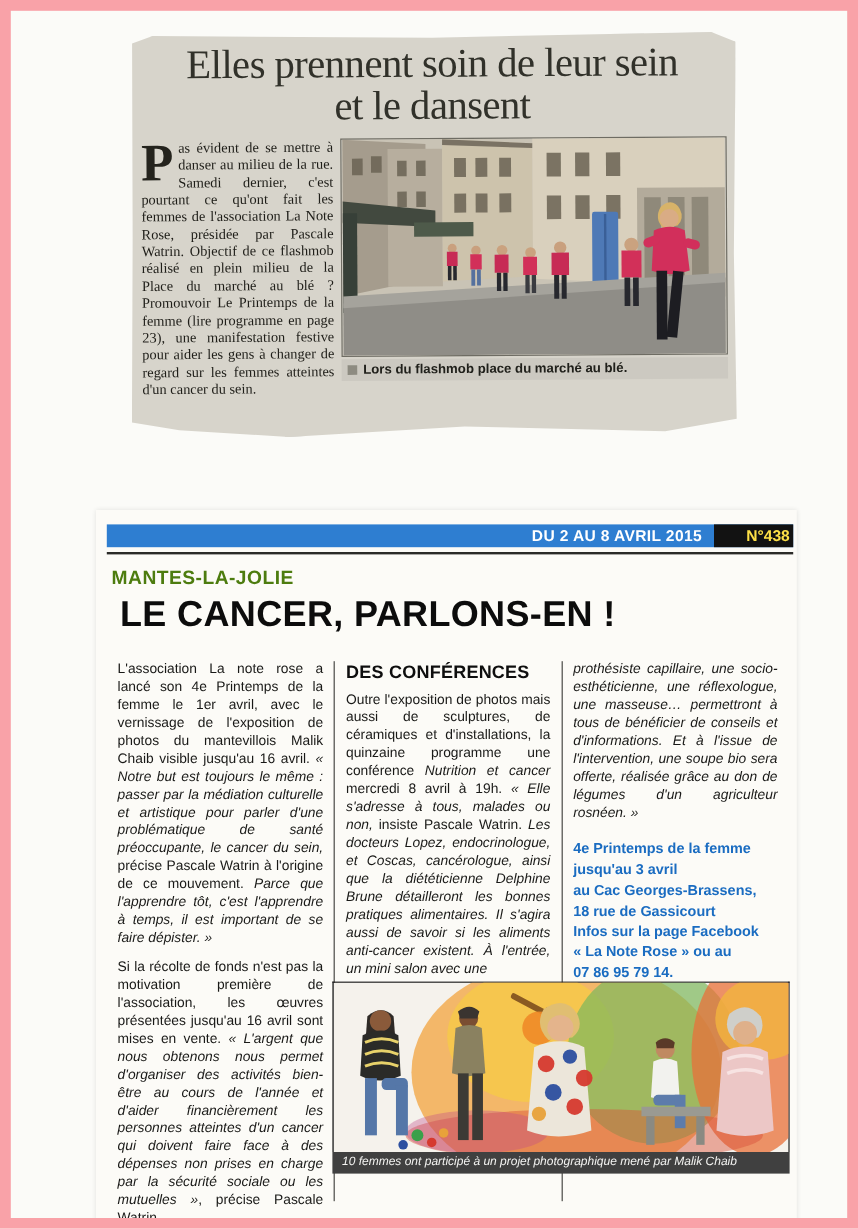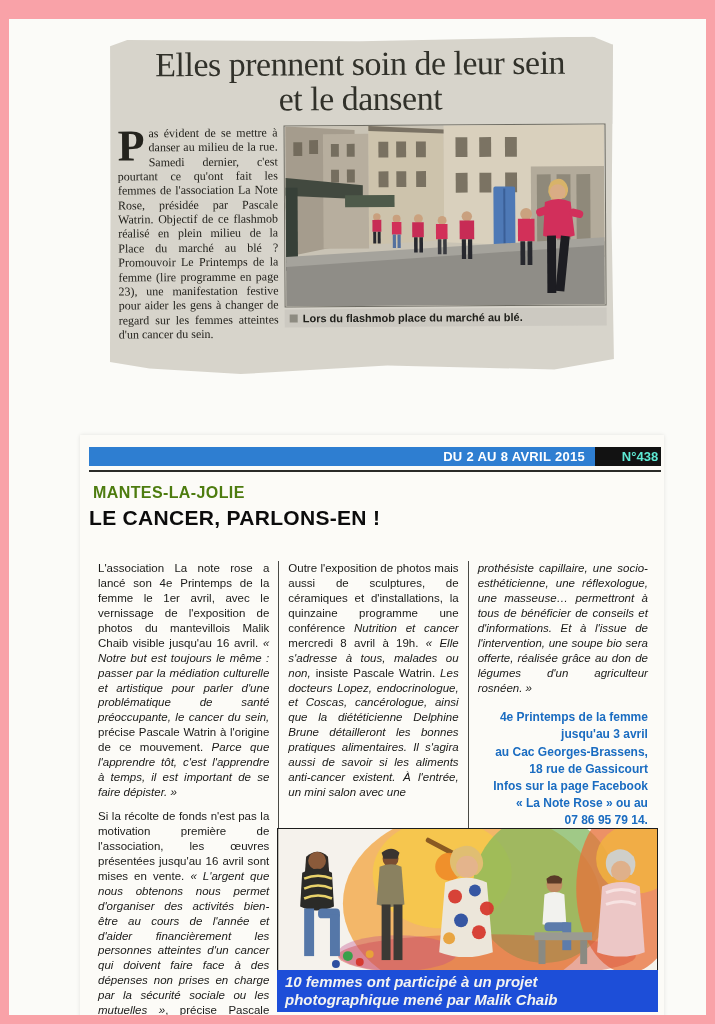--- a/index.html
+++ b/index.html
@@ -1,20 +1,20 @@
 <!DOCTYPE html>
 <html><head>
 <meta charset="utf-8">
 <style>
   * { margin:0; padding:0; box-sizing:border-box; }
   html,body { width:715px; height:1024px; }
   body { font-family:"Liberation Sans", sans-serif; }
 
   .scan-page { position:relative; width:715px; height:1024px; background:#f9a2a8; }
-  .paper { position:absolute; inset:9px; background:#fbfbf8; overflow:hidden;margin-top:10px; }
+  .paper { position:absolute; inset:9px; background:#fbfbf8; overflow:hidden; }
 
   
   .clip-top {
     position:absolute; left:99px; top:19px; width:506px; height:336px;
     background:#d7d4cb; transform:rotate(-0.35deg);
     clip-path:polygon(0.6% 2%, 4% 0.2%, 50% 1%, 96% 0, 100% 2.5%, 99.5% 55%, 99.8% 96%, 88% 99%, 55% 97.5%, 26% 99.8%, 8% 98%, 0.2% 96%, 0.5% 50%);
     box-shadow:0 1px 3px rgba(0,0,0,0.18);
   }
   .clip-top-title {
     padding-top:8px; text-align:center;
@@ -43,42 +43,42 @@
   .clip-bottom {
     position:absolute; left:71px; top:416px; width:584px; height:594px;
     background:#fcfbf7; box-shadow:0 0 4px rgba(0,0,0,0.10);
   }
   .date-bar {
     position:absolute; left:9px; top:12px; width:572px; height:19px;
     background:#2e7ed1; display:flex; align-items:center; justify-content:flex-end;
   }
   .date-text { color:#ffffff; font-weight:bold; font-size:13px; letter-spacing:0.3px; padding-right:10px; }
   .issue-box {
-    background:#121212; color:#5eead4; font-weight:bold; font-size:13px;
+    background:#121212; color:#fde047; font-weight:bold; font-size:13px;
     height:19px; width:66px; display:flex; align-items:center; justify-content:center;padding-left:24px;
   }
   .bar-rule { position:absolute; left:9px; top:35px; width:572px; border-top:2px solid #2b2b28; }
   .kicker { position:absolute; left:13px; top:49px; font-weight:bold; font-size:16px; color:#4d7c0f; letter-spacing:0.4px; }
-  .headline { position:absolute; left:9px; top:71px; font-weight:bold; font-size:21px; color:#0c0c0c; letter-spacing:0.3px; }
+  .headline { position:absolute; left:20px; top:71px; font-weight:bold; font-size:30px; color:#0c0c0c; letter-spacing:0.3px; }
 
   .columns { position:absolute; left:9px; top:126px; width:568px; height:450px; display:flex; }
   .col {
     width:33.33%; padding:0 9px; font-size:11.5px; line-height:1.3;
     text-align:justify; color:#191917;
   }
   .col + .col { border-left:1px solid #4a4a46; }
   .col p { margin-bottom:9px; }
   .it { font-style:italic; }
   .col2-header { font-size:15px; font-weight:bold; color:#0e0e0e; margin-bottom:6px; letter-spacing:0.2px; }
-  .info-block { margin-top:14px; color:#1a6cc1; font-weight:bold; font-size:12px; line-height:1.42; text-align:right; }
+  .info-block { margin-top:14px; color:#1a6cc1; font-weight:bold; font-size:12px; line-height:1.42; text-align:left; }
 
   .photo2-wrap { position:absolute; left:197px; top:393px; width:381px; }
   .photo2-wrap svg { display:block; border:1px solid #1c1c1c; border-bottom:none; }
   .photo2-caption {
-    background:#1d4ed8; color:#f3f3f1; font-size:15px; font-weight:bold;
+    background:#404040; color:#f3f3f1; font-size:10px; font-weight:normal;
     font-style:italic; padding:3px 8px; line-height:1.2;
   }
 
   .watermark {
     position:absolute; left:5px; top:948px; z-index:20;
     font-size:40px; letter-spacing:1px; color:rgba(246,245,241,0.78);
     font-family:"Liberation Sans", sans-serif;
   }
 </style>
 </head>
@@ -210,20 +210,21 @@
       <div class="bar-rule"></div>
       <div class="kicker">MANTES-LA-JOLIE</div>
       <div class="headline">LE CANCER, PARLONS-EN !</div>
 
       <div class="columns">
         <div class="col">
           <p><span>L'association La note rose a lancé son 4e Printemps de la femme le 1er avril, avec le vernissage de l'exposition de photos du mantevillois Malik Chaib visible jusqu'au 16 avril. </span><span class="it">« Notre but est toujours le même : passer par la médiation culturelle et artistique pour parler d'une problématique de santé préoccupante, le cancer du sein, </span><span>précise Pascale Watrin à l'origine de ce mouvement. </span><span class="it">Parce que l'apprendre tôt, c'est l'apprendre à temps, il est important de se faire dépister. »</span></p>
           <p><span>Si la récolte de fonds n'est pas la motivation première de l'association, les œuvres présentées jusqu'au 16 avril sont mises en vente. </span><span class="it">« L'argent que nous obtenons nous permet d'organiser des activités bien-être au cours de l'année et d'aider financièrement les personnes atteintes d'un cancer qui doivent faire face à des dépenses non prises en charge par la sécurité sociale ou les mutuelles »</span><span>, précise Pascale Watrin.</span></p>
         </div>
         <div class="col">
+          <div class="col2-header">DES CONFÉRENCES</div>
           <p><span>Outre l'exposition de photos mais aussi de sculptures, de céramiques et d'installations, la quinzaine programme une conférence </span><span class="it">Nutrition et cancer</span><span> mercredi 8 avril à 19h. </span><span class="it">« Elle s'adresse à tous, malades ou non, </span><span>insiste Pascale Watrin. </span><span class="it">Les docteurs Lopez, endocrinologue, et Coscas, cancérologue, ainsi que la diététicienne Delphine Brune détailleront les bonnes pratiques alimentaires. Il s'agira aussi de savoir si les aliments anti-cancer existent. À l'entrée, un mini salon avec une</span></p>
         </div>
         <div class="col">
           <p class="it">prothésiste capillaire, une socio-esthéticienne, une réflexologue, une masseuse… permettront à tous de bénéficier de conseils et d'informations. Et à l'issue de l'intervention, une soupe bio sera offerte, réalisée grâce au don de légumes d'un agriculteur rosnéen. »</p>
           <div class="info-block">
             <div>4e Printemps de la femme</div>
             <div>jusqu'au 3 avril</div>
             <div>au Cac Georges-Brassens,</div>
             <div>18 rue de Gassicourt</div>
             <div>Infos sur la page Facebook</div>

